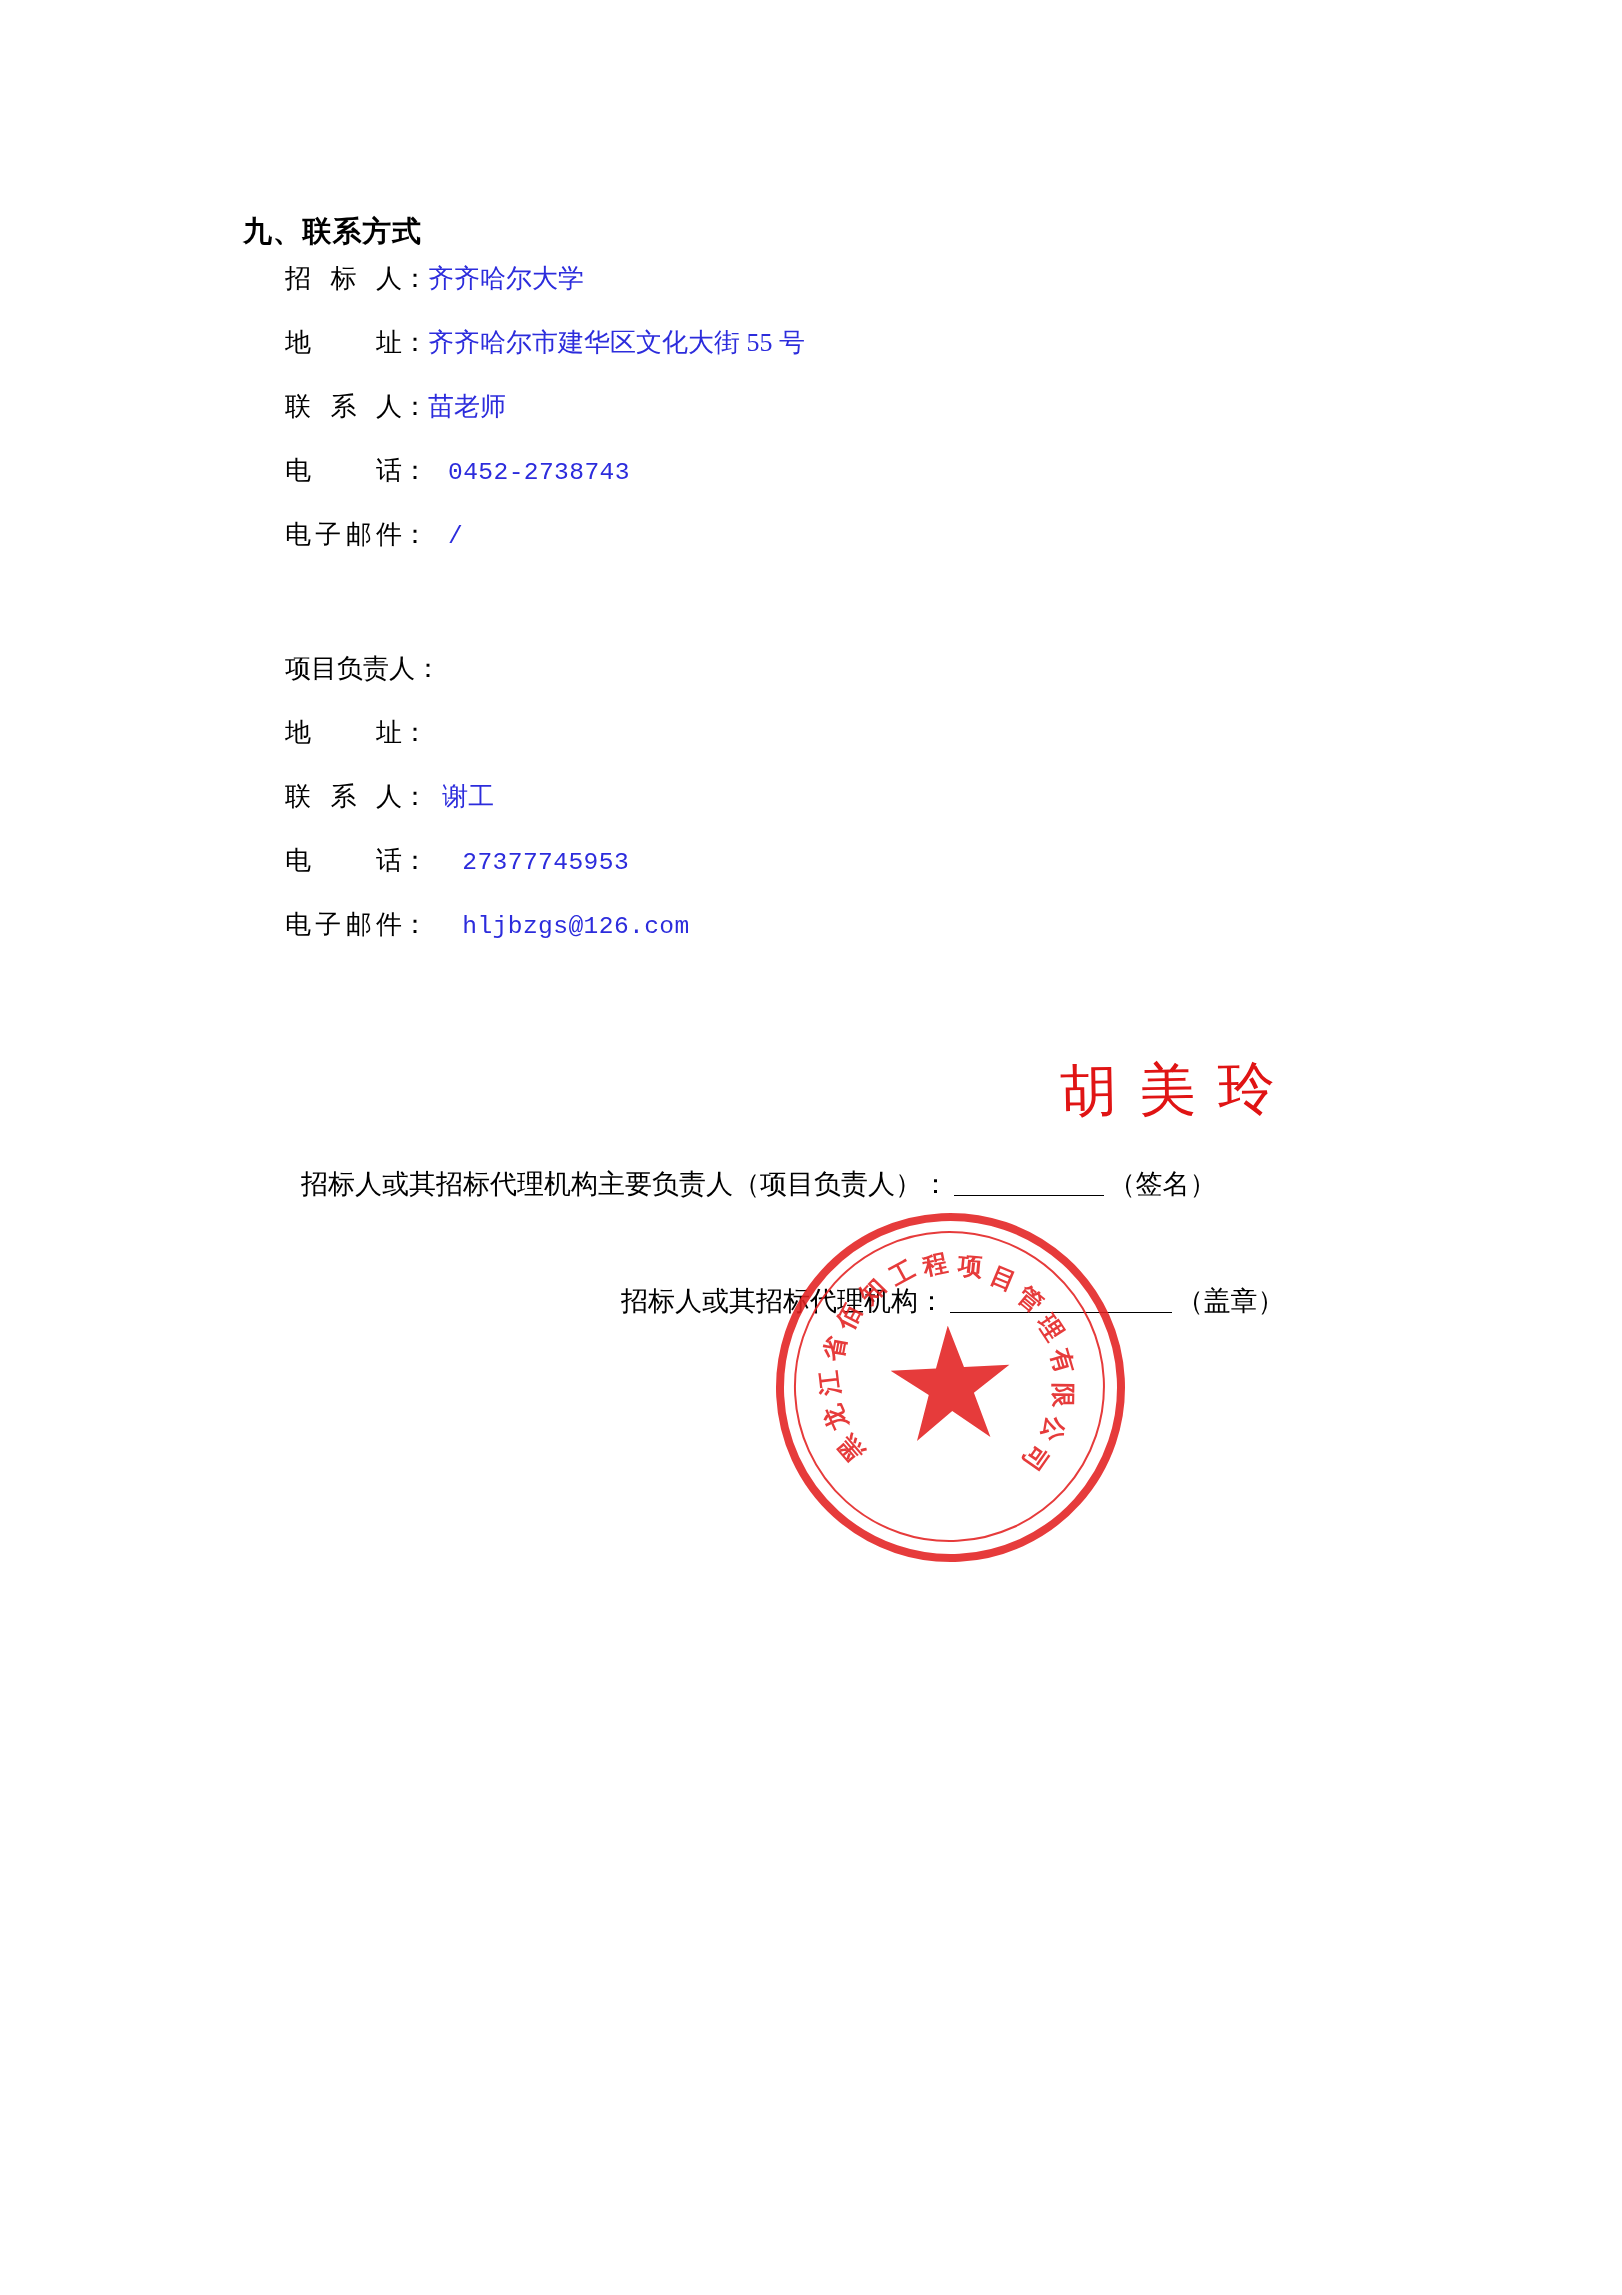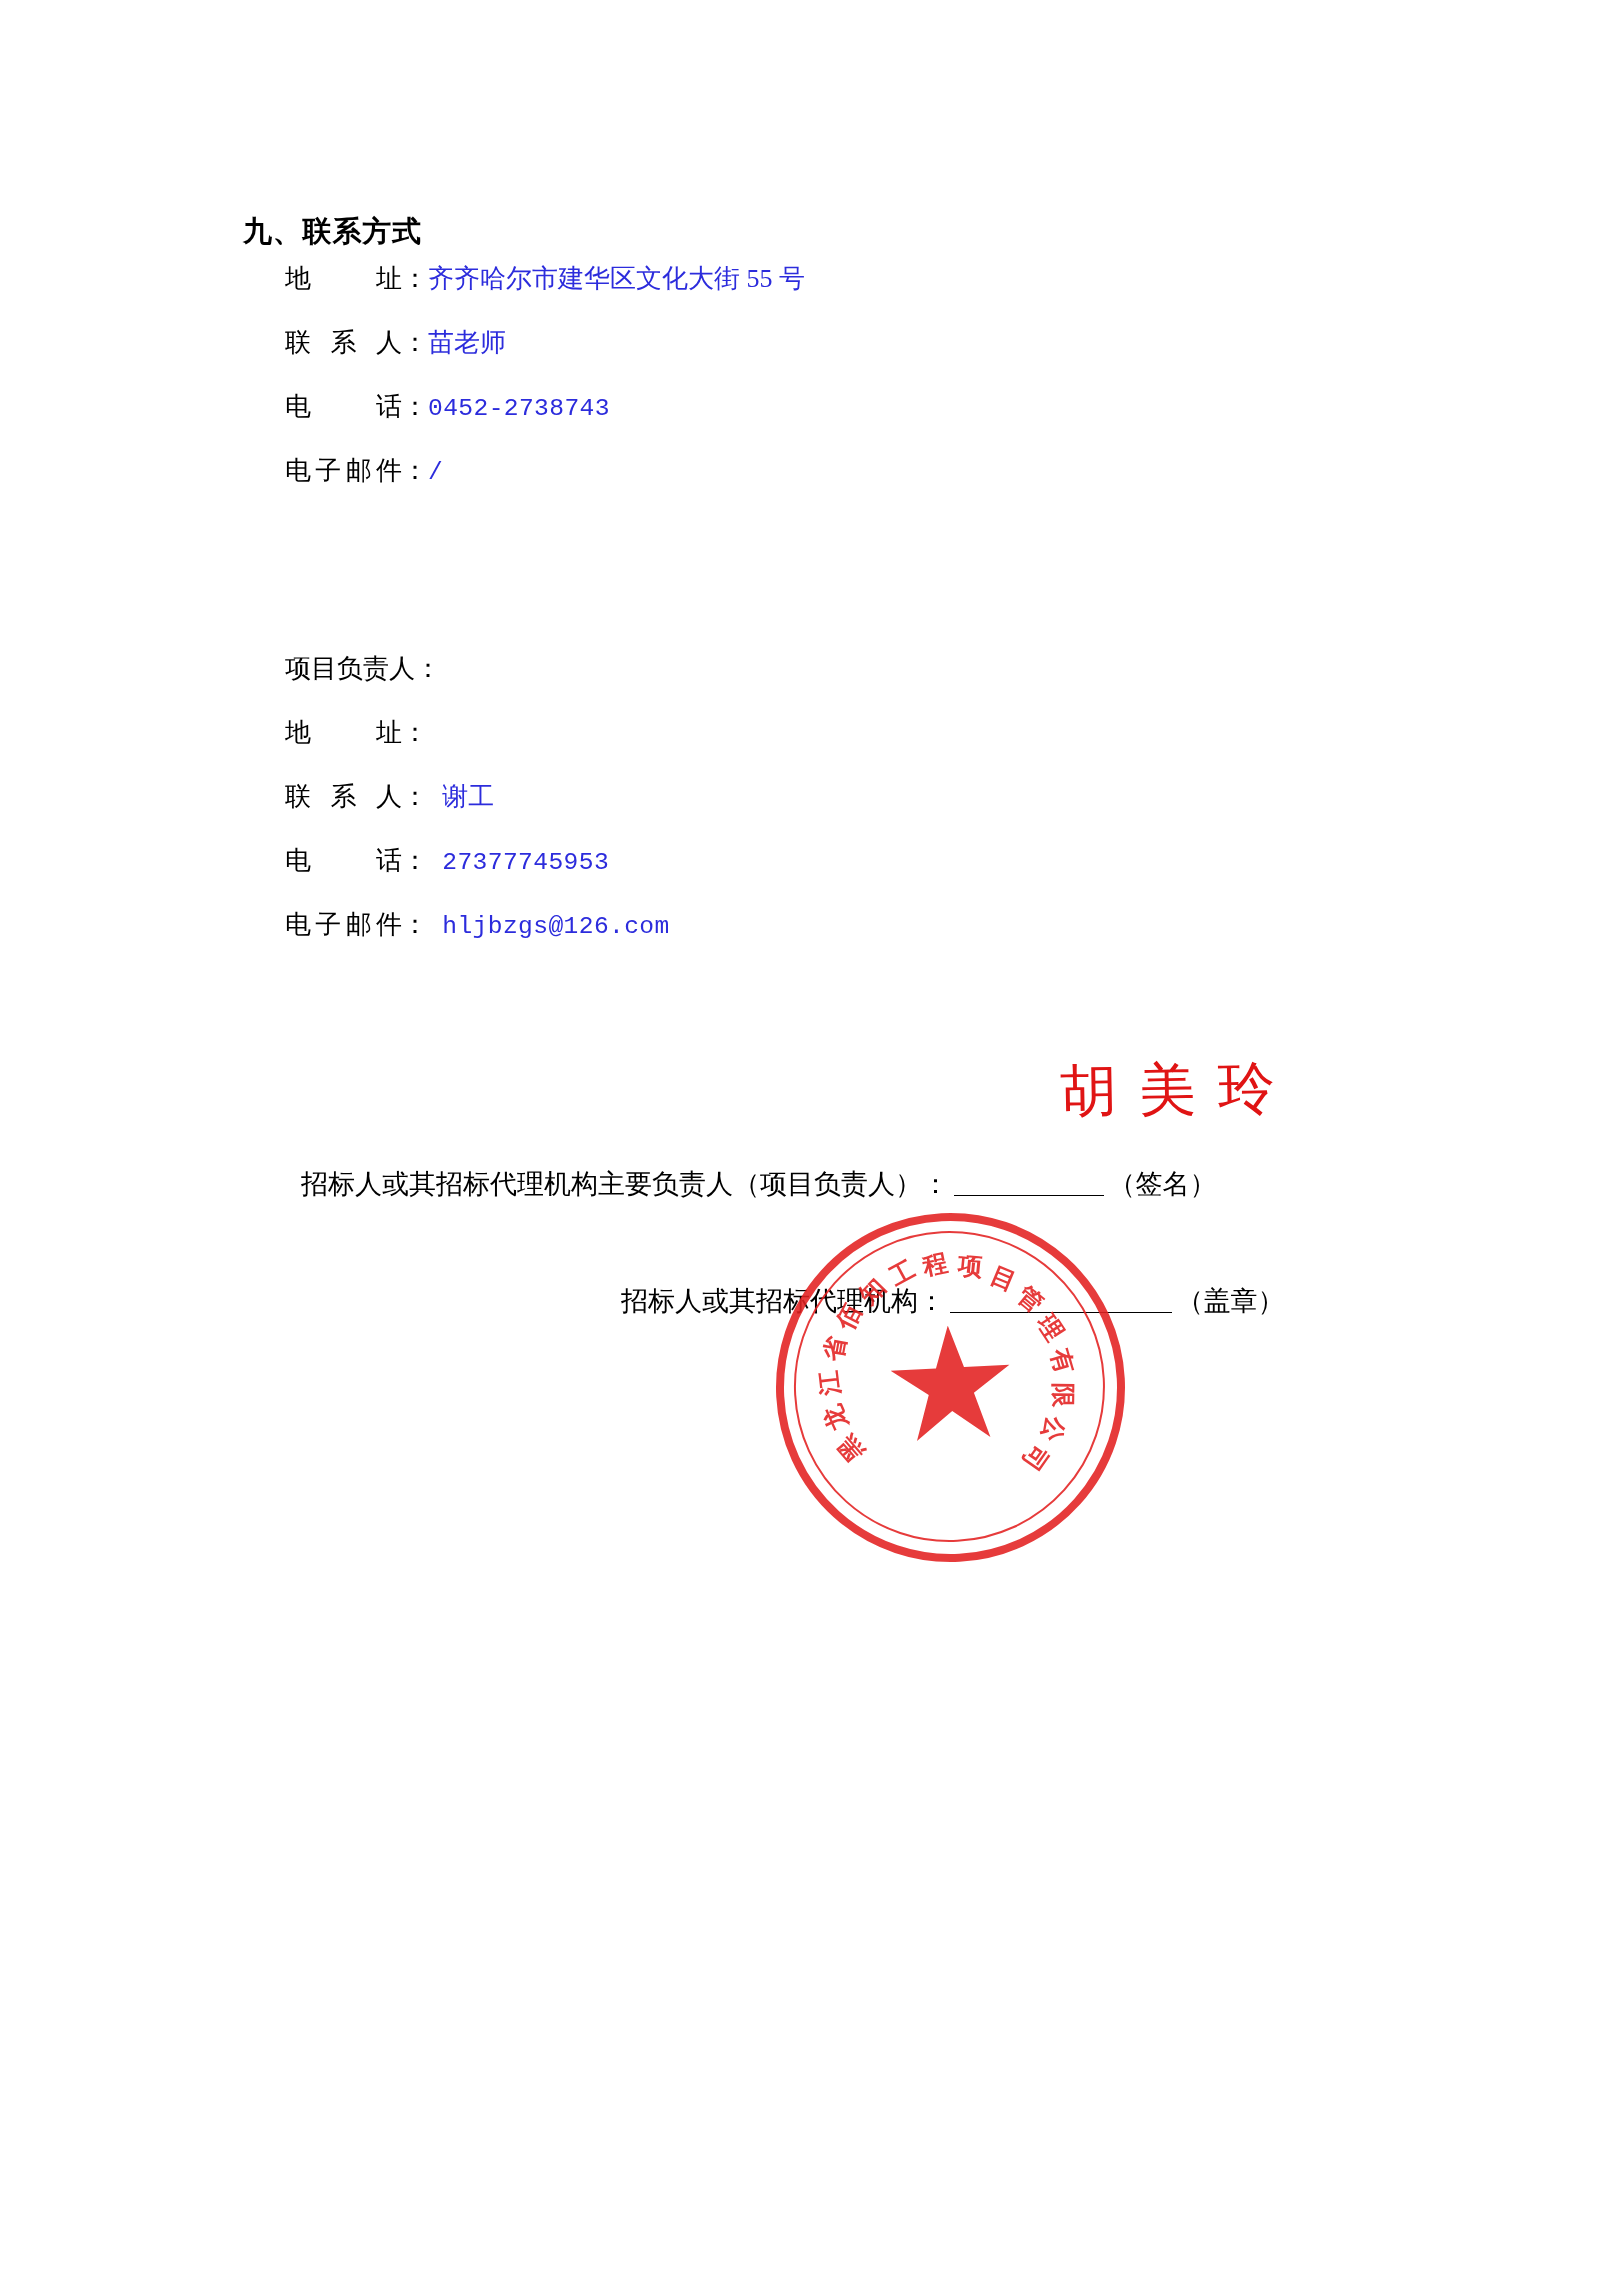--- a/index.html
+++ b/index.html
@@ -56,20 +56,21 @@
   }
   .row .value {
     font-size: 26px;
     color: #2c2cdc;
     font-family: "Liberation Serif", serif;
   }
   .row .value.mono {
     font-family: "Liberation Mono", monospace;
     font-size: 24.6px;
     letter-spacing: 0.4px;
+    margin-left: 20px;
   }
   .row .value.indent {
     padding-left: 14.3px;
   }
 
   
   .sp3 {
     display: inline-block;
     width: 117px;
     text-align: justify;
@@ -175,20 +176,24 @@
 </style>
 </head>
 <body>
 
 <div class="page">
 
   <div class="section-heading">九、联系方式</div>
 
   <div class="contact-block" id="tenderer-block">
 
+    <div class="row">
+      <span class="label"><span class="sp3">招 标 人</span><span class="colon">：</span></span>
+      <span class="value">齐齐哈尔大学</span>
+    </div>
 
     <div class="row">
       <span class="label"><span class="sp3">地    址</span><span class="colon">：</span></span>
       <span class="value">齐齐哈尔市建华区文化大街 55 号</span>
     </div>
 
     <div class="row">
       <span class="label"><span class="sp3">联 系 人</span><span class="colon">：</span></span>
       <span class="value">苗老师</span>
     </div>

